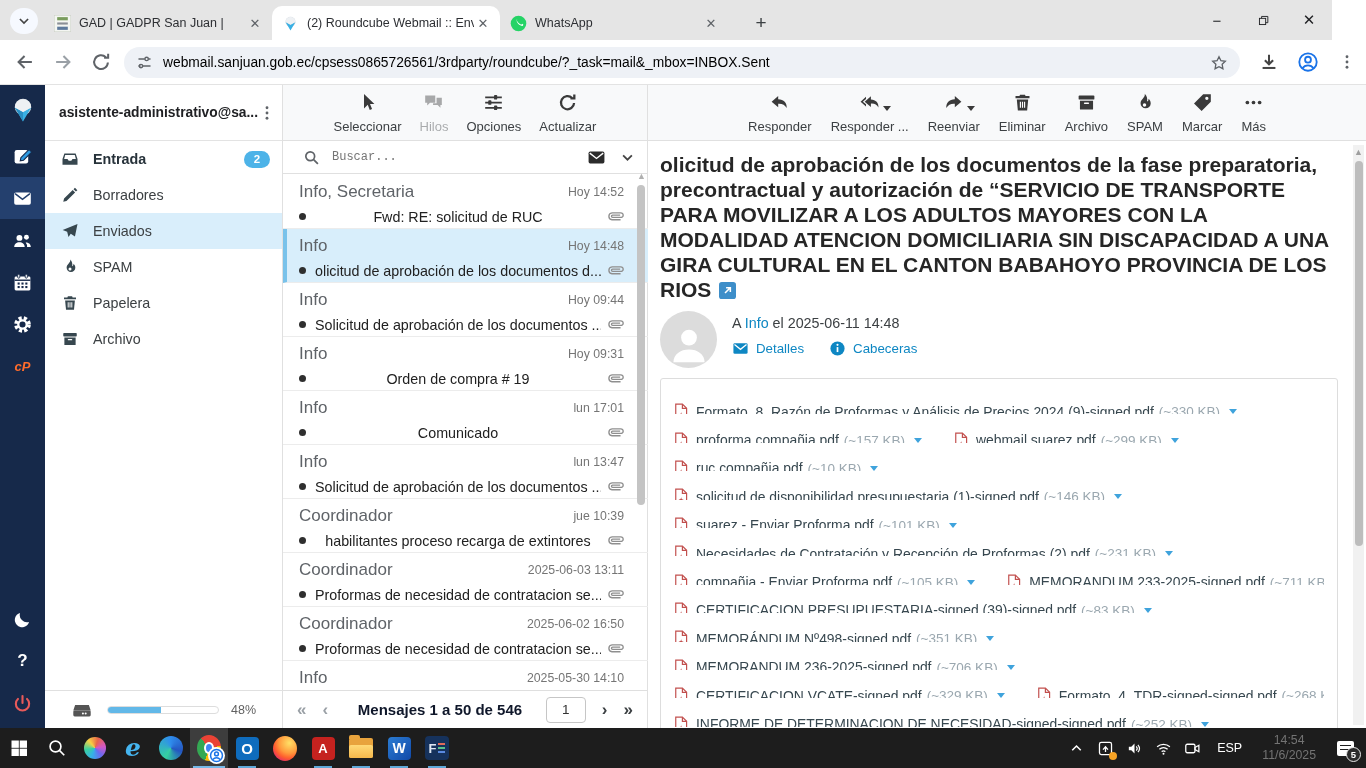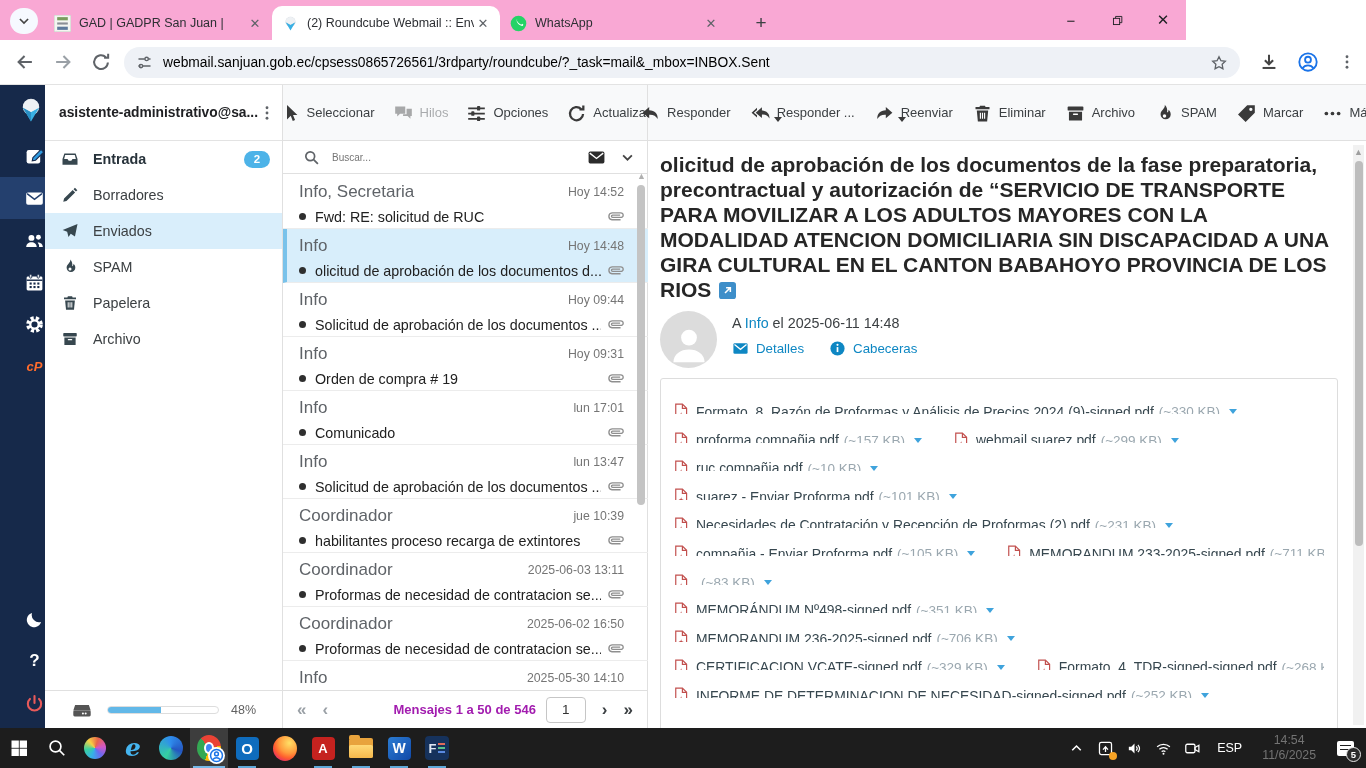--- a/index.html
+++ b/index.html
@@ -2,21 +2,21 @@
 <html><head>
 <meta charset="utf-8">
 <style>
   * { margin:0; padding:0; box-sizing:border-box; }
   body { font-family:"Liberation Sans", sans-serif; background:#000; }
   #root { position:relative; width:1366px; height:768px; overflow:hidden; background:#fff; font-family:"Liberation Sans", sans-serif; }
   .ic svg { width:100%; height:100%; display:block; }
   .ic { display:inline-flex; align-items:center; justify-content:center; }
 
   
-  #tabstrip { position:absolute; left:0; top:0; width:1186px; height:40px; background:#f9a8d4;padding-left:25px; }
+  #tabstrip { position:absolute; left:0; top:0; width:1332px; height:40px; background:#e5e5e5;padding-left:25px; }
   #tabsearch { position:absolute; left:10px; top:8px; width:28px; height:26px; border-radius:13px; background:#f6f9ff; display:flex; align-items:center; justify-content:center; color:#45engineering4; color:#454545; }
   #tabsearch .ic { width:14px; height:14px; color:#444; }
   #tabs { position:absolute; left:44px; top:6px; display:flex; height:34px; }
   .tab { position:relative; width:228px; height:34px; display:flex; align-items:center; padding:0 8px 0 10px; border-radius:10px 10px 0 0; color:#3c4043; }
   .tab.active { background:#fff; }
   .tab .fav { width:17px; height:17px; margin-right:8px; flex:none; }
   .tab .t-title { flex:1; font-size:12.5px; white-space:nowrap; overflow:hidden; color:#2d2f33; }
   .tab .t-close { width:18px; height:18px; border-radius:50%; display:flex; align-items:center; justify-content:center; font-size:13px; color:#5f6368; flex:none; }
   #newtab { position:absolute; left:748px; top:10px; width:26px; height:26px; display:flex; align-items:center; justify-content:center; font-size:19px; color:#3c4043; }
   #winctl { position:absolute; right:0; top:0; height:40px; display:flex; }
@@ -27,21 +27,21 @@
   .navic { position:absolute; top:11px; width:22px; height:22px; color:#5f6368; }
   #omnibox { position:absolute; left:124px; top:7px; width:1116px; height:31px; background:#eef1f6; border-radius:16px; display:flex; align-items:center; padding:0 12px; }
   #omnibox .tune { width:17px; height:17px; color:#5f6368; margin-right:10px; flex:none; }
   #url { flex:1; font-size:13.8px; color:#000000; white-space:nowrap; overflow:hidden; }
   #omnibox .star { width:18px; height:18px; color:#5f6368; flex:none; }
 
   
   #app { position:absolute; left:0; top:85px; width:1366px; height:643px; background:#fff; overflow:hidden; }
 
   #rail { position:absolute; left:0; top:0; width:45px; height:643px; background:#16294a; }
-  .rail-btn { width:45px; height:42px; display:flex; align-items:center; justify-content:flex-end; }
+  .rail-btn { width:45px; height:42px; display:flex; align-items:center; justify-content:center; }
   .rail-btn .ic { width:21px; height:21px; color:#fff; }
   .rail-btn.logo { height:50px; }
   .rail-btn.logo .ic { width:28px; height:28px; }
   .rail-btn.active { background:#24406e; }
   #rail-bottom { position:absolute; left:0; bottom:4px; width:45px; }
 
   #folderscol { position:absolute; left:45px; top:0; width:238px; height:643px; background:#fff; border-right:1px solid #e0e0e0; }
   #acct { height:56px; border-bottom:1px solid #e3e3e3; display:flex; align-items:center; padding:0 6px 0 14px; }
   #acct .name { flex:1; font-size:13.8px; font-weight:700; color:#202124; white-space:nowrap; overflow:hidden; }
   #acct .kebab { width:18px; height:18px; color:#5f6368; }
@@ -52,52 +52,52 @@
   .folder.selected { background:#d9eefb; }
   .fbadge { min-width:26px; height:17px; border-radius:9px; background:#4db3e8; color:#fff; font-size:11.5px; font-weight:700; display:flex; align-items:center; justify-content:center; padding:0 7px; }
   #quota { position:absolute; left:0; bottom:0; width:237px; height:38px; border-top:1px solid #e0e0e0; background:#fff; display:flex; align-items:center; padding:0 14px 0 26px; }
   #quota .ic { width:22px; height:22px; color:#555; margin-right:14px; }
   #qtrack { width:112px; height:8px; border:1px solid #ddd; border-radius:4px; background:#fff; overflow:hidden; }
   #qfill { height:100%; background:#62b8e8; }
   #qpct { margin-left:12px; font-size:12.5px; color:#616161; }
 
   #listcol { position:absolute; left:283px; top:0; width:365px; height:643px; background:#fff; border-right:1px solid #e0e0e0; }
   .topbar { height:56px; background:#f8f9fa; border-bottom:1px solid #e0e0e0; display:flex; align-items:center; justify-content:center; gap:18px; }
-  .tbtn { display:flex; flex-direction:row; align-items:center; gap:6px; color:#3c4043;text-align:center; }
+  .tbtn { display:flex; flex-direction:column; align-items:center; gap:6px; color:#3c4043;text-align:center; }
   .tbtn .t-top { position:relative; height:22px; display:flex; align-items:flex-end; }
   .tbtn .ic { width:21px; height:21px; color:#3a3a3a; }
   .tbtn .lbl { font-size:13px; color:#3c4043; white-space:nowrap; }
   .tbtn.disabled { opacity:.42; }
   .tcaret { position:absolute; right:-11px; bottom:2px; border-left:4.5px solid transparent; border-right:4.5px solid transparent; border-top:5.5px solid #3a3a3a; }
 
   #searchrow { height:33px; border-bottom:1px solid #e0e0e0; display:flex; align-items:center; padding:0 12px 0 20px; background:#fff; }
   #searchrow .mag { width:17px; height:17px; color:#5f6368; margin-right:12px; flex:none; }
-  #searchinput { flex:1; border:none; outline:none; font-size:10px; color:#a21caf; background:transparent; font-family:Liberation Sans, sans-serif; }
+  #searchinput { flex:1; border:none; outline:none; font-size:12px; color:#a21caf; background:transparent; font-family:Liberation Mono, monospace; }
   #searchinput::placeholder { color:#757575; }
   #searchrow .env { width:19px; height:19px; color:#2b2b2b; margin-right:14px; flex:none; }
   #searchrow .chev { width:15px; height:15px; color:#444; flex:none; }
 
   #msgs { position:absolute; left:0; top:90px; width:365px; height:515px; overflow:hidden; }
   .msg { height:54px; border-bottom:1px solid #ececec; padding:7px 24px 0 16px; }
   .msg.selected { background:#d8eefb; border-left:4px solid #79c2ea; padding-left:12px; }
   .m1 { display:flex; align-items:center; }
   .m-from { flex:1; font-size:17px; color:#5f6368; white-space:nowrap; overflow:hidden; }
   .m-date { font-size:12.3px; color:#757575; margin-left:8px; white-space:nowrap; }
   .m2 { display:flex; align-items:center; margin-top:6px; }
   .m-dot { width:7px; height:7px; border-radius:50%; background:#2f2f2f; margin-right:9px; flex:none; }
-  .m-subj { flex:1; font-size:14.3px; color:#212121; white-space:nowrap; overflow:hidden; }
+  .m-subj { flex:1; font-size:14.3px; color:#212121; white-space:nowrap; overflow:hidden;text-align:center; }
   .m-clip { width:17px; height:17px; color:#8f8f8f; margin-left:6px; flex:none; transform:rotate(45deg); }
   #list-sb { position:absolute; right:2px; top:92px; width:8px; height:510px; }
   #list-sb .thumb { position:absolute; left:0; top:8px; width:8px; height:320px; border-radius:4px; background:#c4c4c4; }
   #list-sb .up { position:absolute; left:0; top:-6px; color:#b0b0b0; font-size:9px; }
 
   #listfooter { position:absolute; left:0; bottom:0; width:364px; height:38px; border-top:1px solid #dfdfdf; background:#fff; display:flex; align-items:center; padding:0 14px; }
   .pg-nav { font-size:17px; font-weight:700; color:#9aa0a6; margin-right:16px; }
   .pg-nav.dark { color:#3c4043; margin-right:0; margin-left:16px; }
-  #pg-label { flex:1; text-align:right; font-size:13px; font-weight:700; color:#a21caf; }
+  #pg-label { flex:1; text-align:center; font-size:15px; font-weight:700; color:#0f172a; }
   #pg-box { width:40px; height:26px; border:1px solid #c6c6c6; border-radius:4px; background:#fff; display:flex; align-items:center; justify-content:center; font-size:13.5px; color:#333; margin-left:10px; }
 
   #readcol { position:absolute; left:648px; top:0; width:718px; height:643px; background:#fff; }
   #read-toolbar { height:56px; background:#f8f9fa; border-bottom:1px solid #e0e0e0; display:flex; align-items:center; justify-content:center; gap:19px; }
   #read-body { position:absolute; left:0; top:56px; width:700px; height:587px; overflow:hidden; background:#fff; }
   #subject { margin:11px 12px 0 12px; width:676px; font-size:21px; line-height:25px; font-weight:700; color:#262626; }
   #subject .ext { display:inline-block; width:17px; height:17px; margin-left:8px; vertical-align:-2px; }
   #senderrow { display:flex; margin:9px 12px 0 12px; }
   #avatar { width:57px; height:57px; border-radius:50%; background:#dcdcdc; overflow:hidden; flex:none; display:flex; align-items:flex-end; justify-content:center; }
   #avatar .ic { width:44px; height:48px; }
@@ -886,20 +886,34 @@
             </div>
             <div class="att-row">
               <span class="att-file">
                 <span class="ic pdfic">
                   <svg viewBox="0 0 20 24" fill="none" stroke="#c2504e" stroke-width="1.7">
                     <path d="M2.5 1.5h9.5L18 7.5v15H2.5z"></path>
                     <path d="M12 1.5v6h6"></path>
                     <path d="M6.5 16.5c2.2-.7 3.6-.4 3.6-4.6.3 4.2 1.8 3.9 3.6 4.6-1.8.7-3.3.4-3.6 4.6-.2-4.2-1.4-3.9-3.6-4.6z" fill="#c2504e" stroke="none"></path>
                   </svg>
                 </span>
+                <span class="att-name">solicitud de disponibilidad presupuestaria (1)-signed.pdf</span>
+                <span class="att-size">(~146 KB)</span>
+                <span class="att-caret"></span>
+              </span>
+            </div>
+            <div class="att-row">
+              <span class="att-file">
+                <span class="ic pdfic">
+                  <svg viewBox="0 0 20 24" fill="none" stroke="#c2504e" stroke-width="1.7">
+                    <path d="M2.5 1.5h9.5L18 7.5v15H2.5z"></path>
+                    <path d="M12 1.5v6h6"></path>
+                    <path d="M6.5 16.5c2.2-.7 3.6-.4 3.6-4.6.3 4.2 1.8 3.9 3.6 4.6-1.8.7-3.3.4-3.6 4.6-.2-4.2-1.4-3.9-3.6-4.6z" fill="#c2504e" stroke="none"></path>
+                  </svg>
+                </span>
                 <span class="att-name">suarez - Enviar Proforma.pdf</span>
                 <span class="att-size">(~101 KB)</span>
                 <span class="att-caret"></span>
               </span>
             </div>
             <div class="att-row">
               <span class="att-file">
                 <span class="ic pdfic">
                   <svg viewBox="0 0 20 24" fill="none" stroke="#c2504e" stroke-width="1.7">
                     <path d="M2.5 1.5h9.5L18 7.5v15H2.5z"></path>
@@ -939,20 +953,21 @@
             </div>
             <div class="att-row">
               <span class="att-file">
                 <span class="ic pdfic">
                   <svg viewBox="0 0 20 24" fill="none" stroke="#c2504e" stroke-width="1.7">
                     <path d="M2.5 1.5h9.5L18 7.5v15H2.5z"></path>
                     <path d="M12 1.5v6h6"></path>
                     <path d="M6.5 16.5c2.2-.7 3.6-.4 3.6-4.6.3 4.2 1.8 3.9 3.6 4.6-1.8.7-3.3.4-3.6 4.6-.2-4.2-1.4-3.9-3.6-4.6z" fill="#c2504e" stroke="none"></path>
                   </svg>
                 </span>
+                <span class="att-name">CERTIFICACION PRESUPUESTARIA-signed (39)-signed.pdf</span>
                 <span class="att-size">(~83 KB)</span>
                 <span class="att-caret"></span>
               </span>
             </div>
             <div class="att-row">
               <span class="att-file">
                 <span class="ic pdfic">
                   <svg viewBox="0 0 20 24" fill="none" stroke="#c2504e" stroke-width="1.7">
                     <path d="M2.5 1.5h9.5L18 7.5v15H2.5z"></path>
                     <path d="M12 1.5v6h6"></path>

